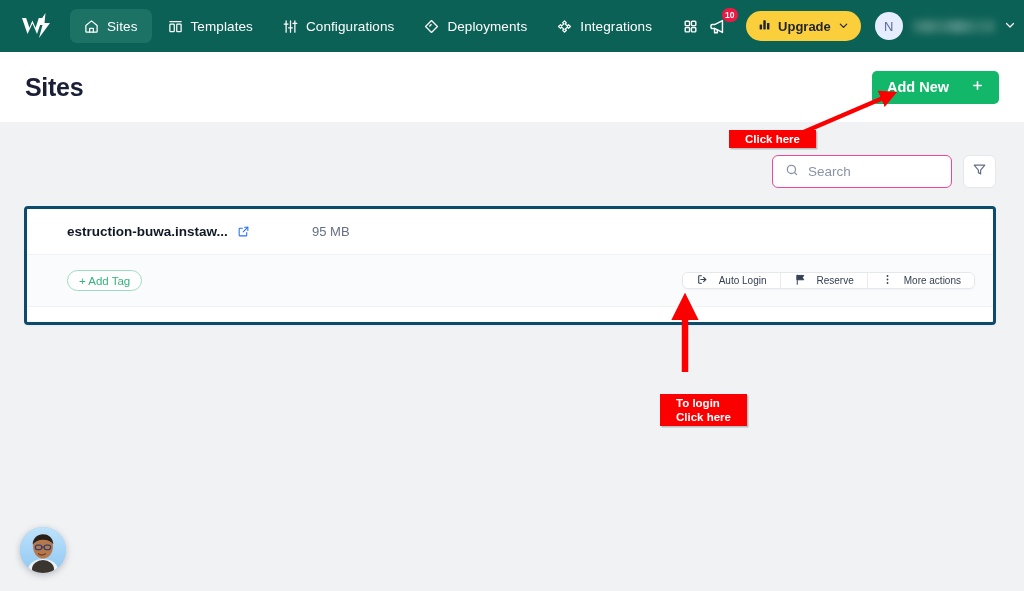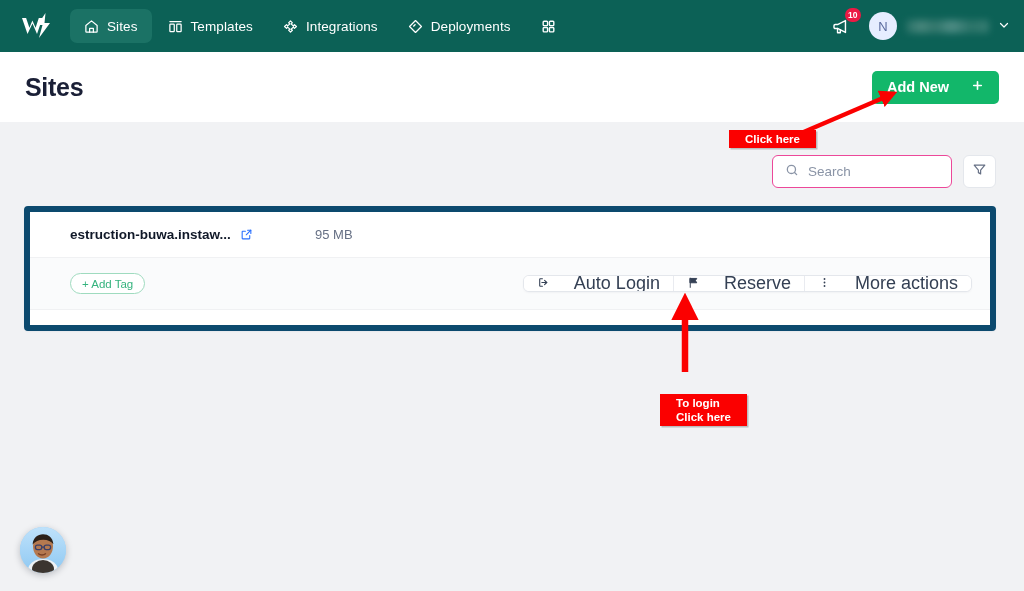--- a/index.html
+++ b/index.html
@@ -178,21 +178,21 @@
     border: 1px solid #e4e7ec;
     border-radius: 6px;
     display: flex; align-items: center; justify-content: center;
     cursor: pointer;
   }
 
   
   .card {
     margin: 18px 28px 0 24px;
     background: #f97316;
-    border: 6px solid #0c4a6e;
+    border: 3px solid #0c4a6e;
     border-radius: 4px;
     overflow: hidden;
     box-shadow: 0 1px 2px rgba(16,24,40,.04);
   }
   .card-top {
     display: flex;
     align-items: center;
     height: 45px;
     padding: 0 20px 0 40px;
     background: #fff;
@@ -239,22 +239,22 @@
     display: flex;
     background: #fff;
     border: 1px solid #e4e7ec;
     border-radius: 6px;
     overflow: hidden;
     box-shadow: 0 1px 2px rgba(16,24,40,.04);
   }
   .action-btn {
     display: flex;
     align-items: center;
-    gap: 24px;
-    font-size: 18px;
+    gap: 10px;
+    font-size: 10px;
     color: #344054;
     padding: 0 13px;
     height: 15px;
     border-right: 1px solid #e9ebf0;
     cursor: pointer;
     white-space: nowrap;
     background: #fff;
   }
   .action-btn:last-child { border-right: none; }
   .card-footer { height: 16px; background: #fff; border-top: 1px solid #f0f1f3; }
@@ -317,38 +317,47 @@
       <span>
         <svg width="15" height="15" viewBox="0 0 24 24" fill="none" stroke="#fff" stroke-width="2" stroke-linecap="round">
           <path d="M3 4h18"></path>
             <rect x="3" y="8" width="7" height="12" rx="1"></rect>
             <rect x="14" y="8" width="7" height="12" rx="1"></rect>
         </svg>
       </span>
       <span>Templates</span>
     </div>
 
-
     <div class="nav-item">
       <span>
-        <svg width="15" height="15" viewBox="0 0 24 24" fill="none" stroke="#fff" stroke-width="2" stroke-linejoin="round">
-          <path d="M12 3l3 3.2-2 1.6 3.6 3.4 1.7-2L21.5 12 18.3 15l-1.7-2-3.6 3.4 2 1.6L12 21l-3-3.2 2-1.6L7.4 13l-1.7 2L2.5 12l3.2-3 1.7 2L11 7.8l-2-1.6z"></path>
-        </svg>
-      </span>
-      <span>Integrations</span>
+        <svg width="15" height="15" viewBox="0 0 24 24" fill="none" stroke="#fff" stroke-width="2" stroke-linecap="round">
+          <path d="M5 3v18M12 3v18M19 3v18"></path>
+            <path d="M2 8h6M9 14h6M16 7h6"></path>
+        </svg>
+      </span>
+      <span>Configurations</span>
     </div>
 
     <div class="nav-item">
       <span>
         <svg width="15" height="15" viewBox="0 0 24 24" fill="none" stroke="#fff" stroke-width="2" stroke-linejoin="round">
           <path d="M12 2.5 21.5 12 12 21.5 2.5 12z"></path>
             <path d="M8.5 12 12 8.5"></path>
         </svg>
       </span>
       <span>Deployments</span>
+    </div>
+
+    <div class="nav-item">
+      <span>
+        <svg width="15" height="15" viewBox="0 0 24 24" fill="none" stroke="#fff" stroke-width="2" stroke-linejoin="round">
+          <path d="M12 3l3 3.2-2 1.6 3.6 3.4 1.7-2L21.5 12 18.3 15l-1.7-2-3.6 3.4 2 1.6L12 21l-3-3.2 2-1.6L7.4 13l-1.7 2L2.5 12l3.2-3 1.7 2L11 7.8l-2-1.6z"></path>
+        </svg>
+      </span>
+      <span>Integrations</span>
     </div>
 
     <div class="icon-btn" style="margin-left:8px;">
       <svg width="15" height="15" viewBox="0 0 24 24" fill="none" stroke="#fff" stroke-width="2.2">
         <rect x="3.5" y="3.5" width="7" height="7" rx="1.4"></rect>
           <rect x="13.5" y="3.5" width="7" height="7" rx="1.4"></rect>
         <rect x="3.5" y="13.5" width="7" height="7" rx="1.4"></rect>
           <rect x="13.5" y="13.5" width="7" height="7" rx="1.4"></rect>
       </svg>
     </div>
@@ -357,20 +366,35 @@
   <div class="nav-right">
 
     <div class="icon-btn">
       <svg width="19" height="19" viewBox="0 0 24 24" fill="none" stroke="#fff" stroke-width="1.8" stroke-linejoin="round" stroke-linecap="round">
         <path d="M4 9.5h3l10-5v15l-10-5H4a1.5 1.5 0 0 1-1.5-1.5v-2A1.5 1.5 0 0 1 4 9.5z"></path>
         <path d="M7 14.5V20h3.5v-4"></path>
       </svg>
       <span class="badge">10</span>
     </div>
 
+    <div class="upgrade-btn">
+      <span>
+        <svg width="13" height="13" viewBox="0 0 24 24" fill="#1f2430">
+          <rect x="3" y="12" width="4.5" height="9" rx="1"></rect>
+            <rect x="9.8" y="4" width="4.5" height="17" rx="1"></rect>
+            <rect x="16.6" y="9" width="4.5" height="12" rx="1"></rect>
+        </svg>
+      </span>
+      <span>Upgrade</span>
+      <span>
+        <svg width="11" height="11" viewBox="0 0 24 24" fill="none" stroke="#1f2430" stroke-width="2.6" stroke-linecap="round" stroke-linejoin="round">
+            <path d="M5 9l7 7 7-7"></path>
+          </svg>
+      </span>
+    </div>
 
     <div class="avatar-wrap">
       <div class="avatar-circle">N</div>
       <div class="user-blur"></div>
       <span>
         <svg width="12" height="12" viewBox="0 0 24 24" fill="none" stroke="#ffffff" stroke-width="2.4" stroke-linecap="round" stroke-linejoin="round">
             <path d="M5 9l7 7 7-7"></path>
           </svg>
       </span>
     </div>

